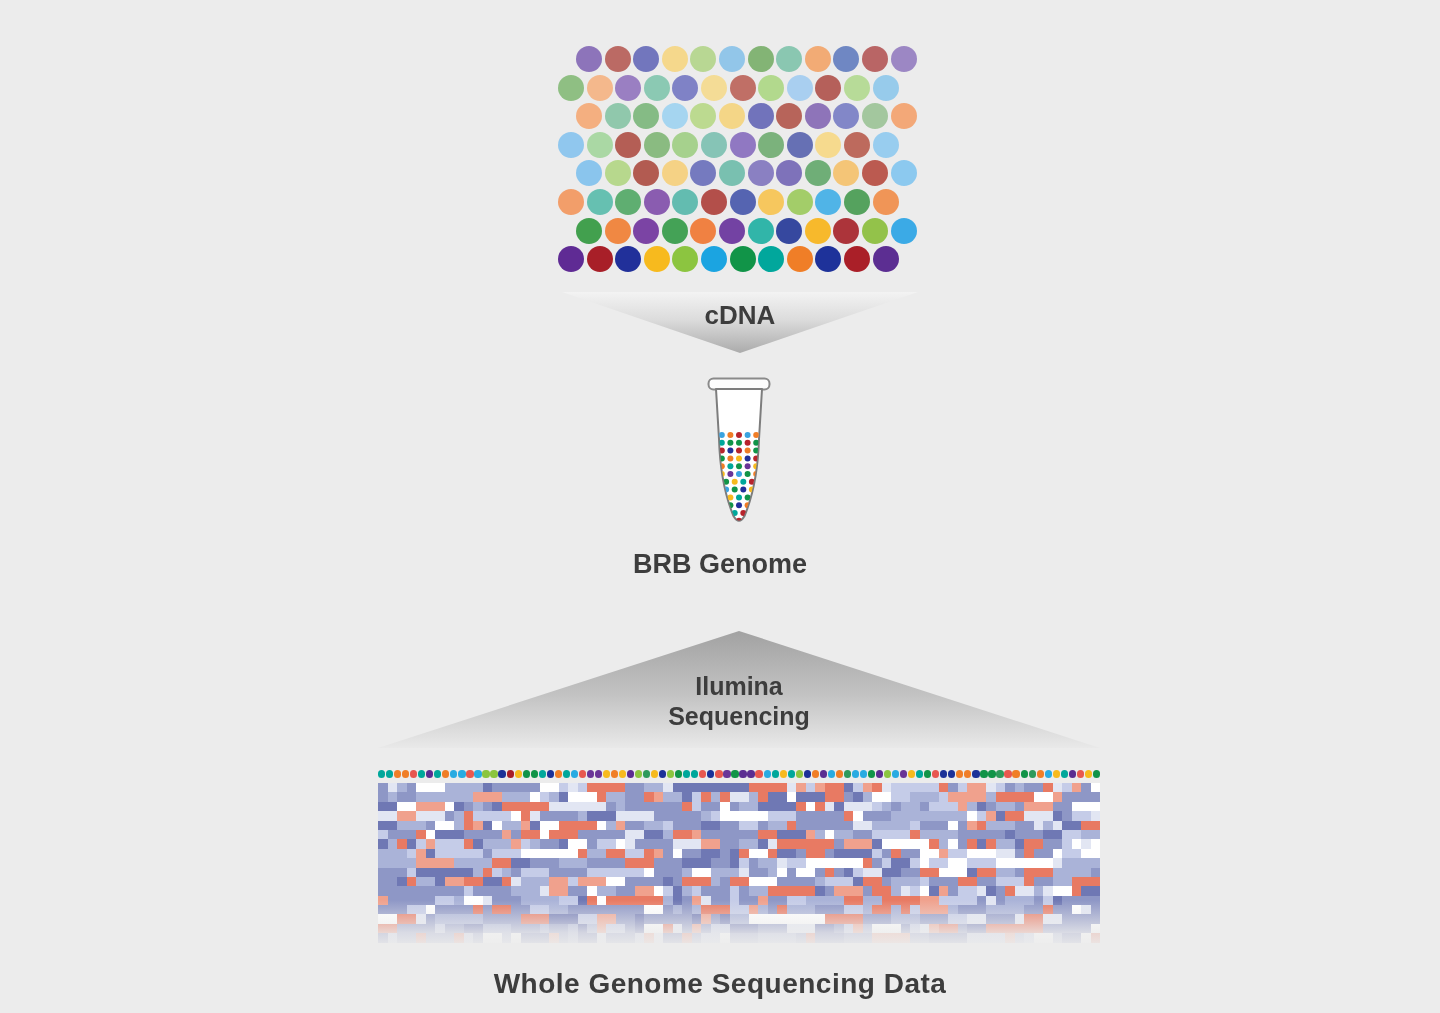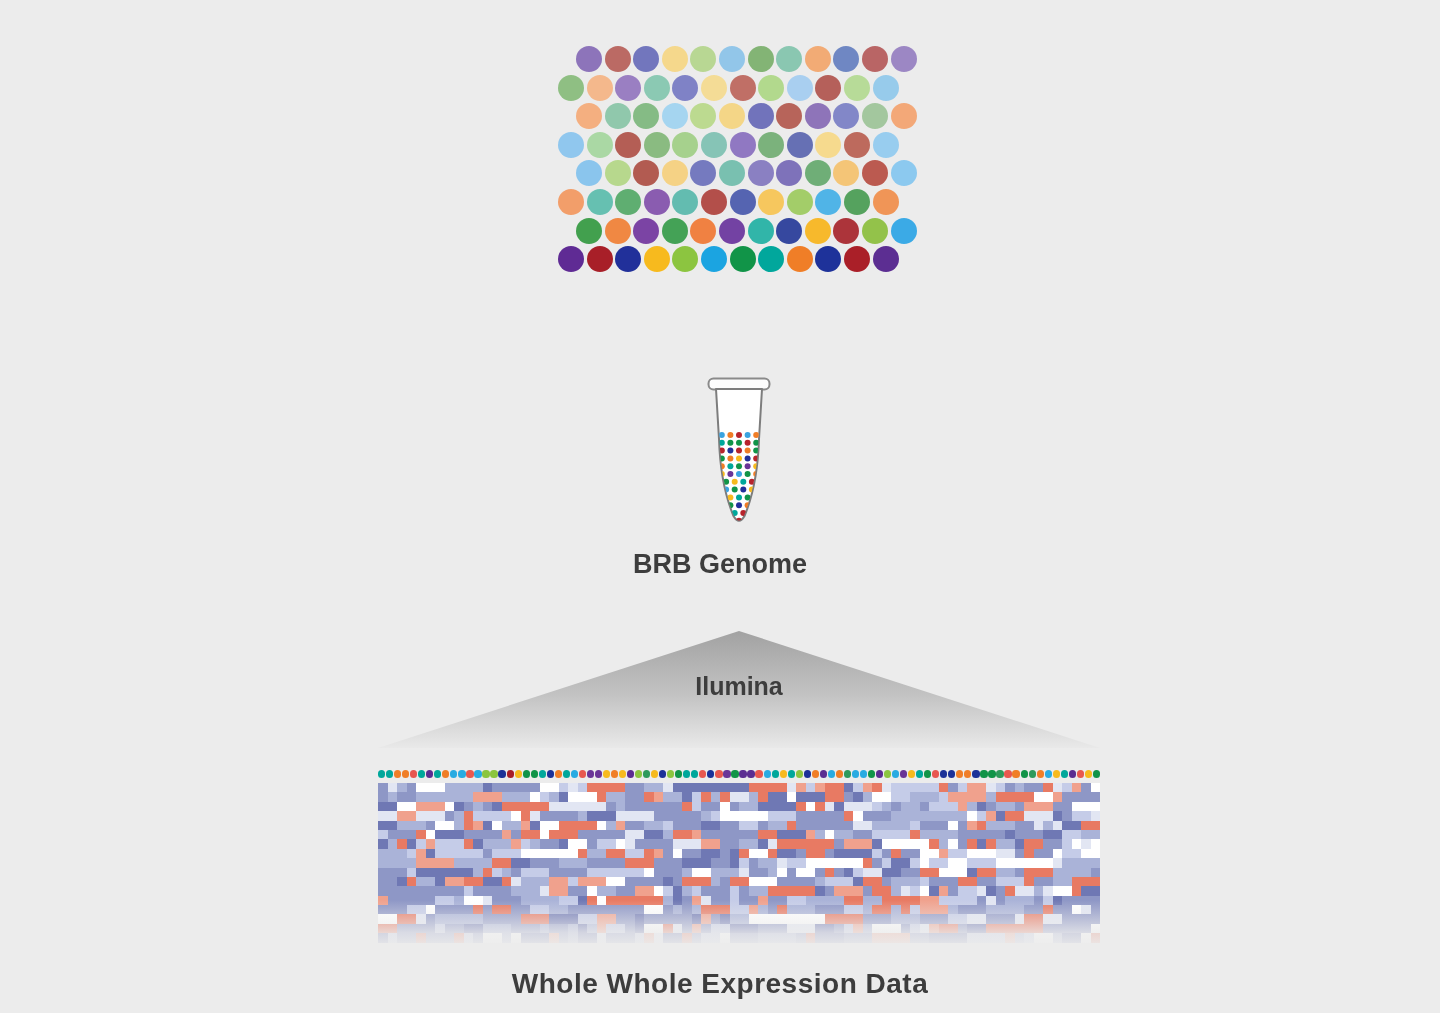--- a/index.html
+++ b/index.html
@@ -195,20 +195,23 @@
         <div class="rna-dot" style="background: rgb(27, 164, 225);"></div>
         <div class="rna-dot" style="background: rgb(17, 148, 72);"></div>
         <div class="rna-dot" style="background: rgb(1, 167, 156);"></div>
         <div class="rna-dot" style="background: rgb(240, 126, 39);"></div>
         <div class="rna-dot" style="background: rgb(30, 50, 154);"></div>
         <div class="rna-dot" style="background: rgb(170, 31, 40);"></div>
         <div class="rna-dot" style="background: rgb(92, 46, 146);"></div>
       </div>
     </div>
 
+  <div id="cdna-funnel">
+    <span>cDNA</span>
+  </div>
 
   <div id="tube-wrap">
     <svg width="66" height="151" viewBox="0 0 66 151">
       <defs>
         <clipPath id="tube-clip">
           <path d="M11,12 L55,12 L52.5,62 C51.5,94 45.5,121 38,139 Q33,148 28,139 C20.5,121 14.5,94 13.5,62 Z"></path>
         </clipPath>
       </defs>
       <rect x="2.5" y="1.5" width="61" height="11" rx="5" fill="#fdfdfd" stroke="#8a8a8a" stroke-width="2"></rect>
       <path d="M10,12 L56,12 L53,62 C52,94 46,121 38.5,139 Q33,148.5 27.5,139 C20,121 14,94 13,62 Z" fill="#ffffff" stroke="#7d7d7d" stroke-width="2" stroke-linejoin="round"></path>
@@ -262,20 +265,21 @@
           <circle cx="33.0" cy="143.8" r="3" fill="#b7242c"></circle>
         </g>
     </svg>
   </div>
 
   <h2 class="fig-title" id="brb-title">BRB Genome</h2>
 
   <div id="seq-funnel">
     <div class="seq-label">
       <div>Ilumina</div>
+      <div>Sequencing</div>
     </div>
   </div>
 
   <div id="sample-dot-row">
       <div class="sdot" style="background: rgb(0, 167, 155);"></div>
       <div class="sdot" style="background: rgb(0, 167, 155);"></div>
       <div class="sdot" style="background: rgb(240, 126, 39);"></div>
       <div class="sdot" style="background: rgb(240, 126, 39);"></div>
       <div class="sdot" style="background: rgb(232, 88, 79);"></div>
       <div class="sdot" style="background: rgb(0, 167, 155);"></div>
@@ -1688,14 +1692,14 @@
         <div class="heat-cell" style="background: rgb(255, 255, 255);"></div>
         <div class="heat-cell" style="background: rgb(170, 179, 216);"></div>
         <div class="heat-cell" style="background: rgb(111, 120, 180);"></div>
         <div class="heat-cell" style="background: rgb(111, 120, 180);"></div>
         <div class="heat-cell" style="background: rgb(255, 255, 255);"></div>
         <div class="heat-cell" style="background: rgb(232, 122, 99);"></div>
       </div>
     </div>
   <div id="heatmap-fade"></div>
 
-  <h2 class="fig-title" id="heatmap-title">Whole Whole Expression Data</h2>
+  <h2 class="fig-title" id="heatmap-title">Whole Genome Sequencing Data</h2>
 </div>
 
 </body></html>

